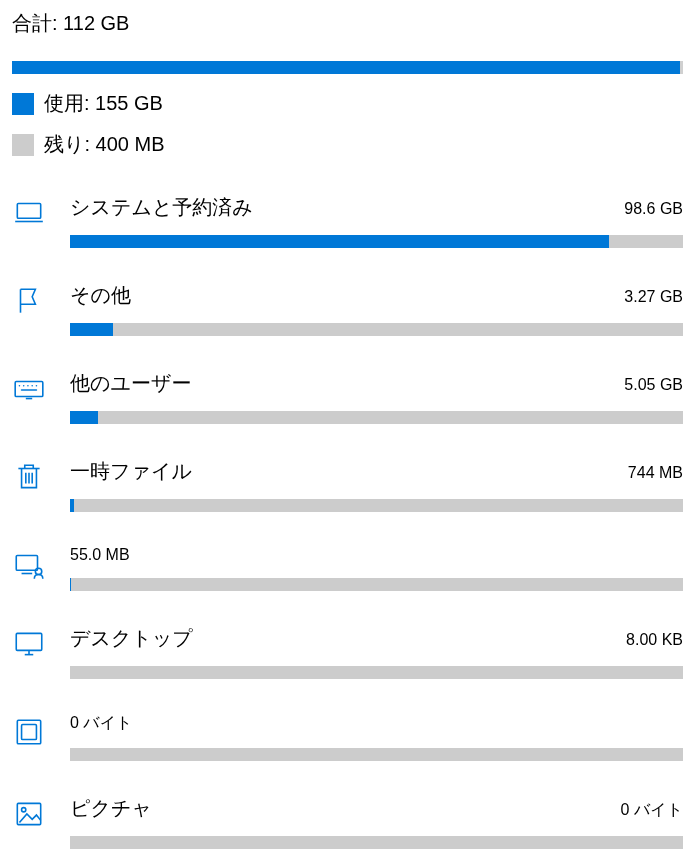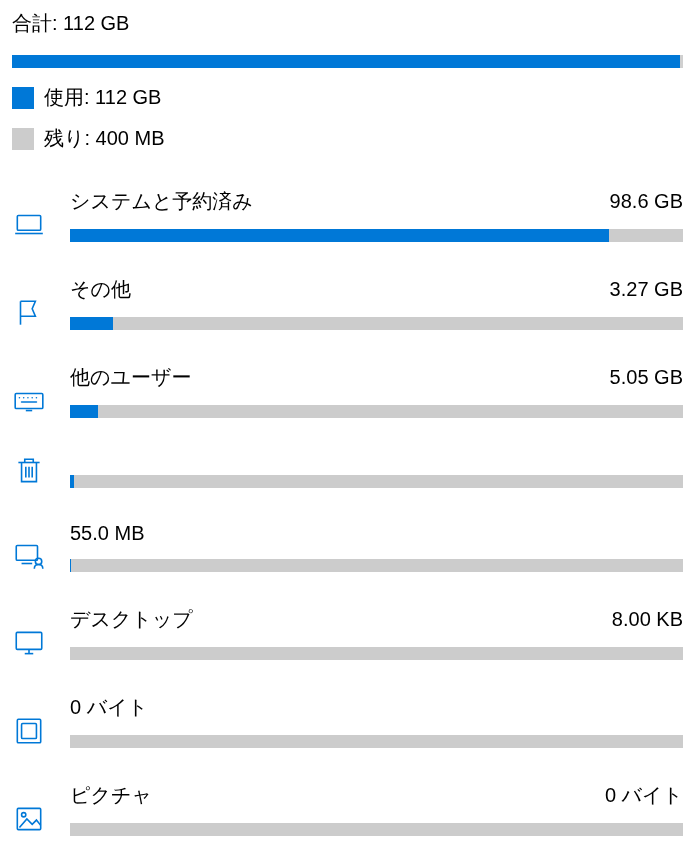--- a/index.html
+++ b/index.html
@@ -5,21 +5,21 @@
     * { box-sizing: border-box; margin: 0; padding: 0; }
     body {
       font-family: "Yu Gothic UI", "Meiryo", "Segoe UI", sans-serif;
       font-size: 20px;
       color: #000;
       background: #fff;
       padding: 10px 12px;
       width: 695px;
     }
     .summary-total {
-      margin-bottom: 18px;
+      margin-bottom: 24px;
       font-size: 20px;
     }
     .summary-bar {
       width: 100%;
       height: 13px;
       background: #d0d0d0;
       margin-bottom: 16px;
     }
     .summary-bar-fill {
       height: 100%;
@@ -37,21 +37,21 @@
       height: 22px;
       flex-shrink: 0;
     }
     .legend-used { background: #0078d7; }
     .legend-free { background: #cccccc; }
     .categories {
       margin-top: 36px;
     }
     .cat-row {
       display: flex;
-      align-items: flex-end;
+      align-items: flex-start;
       gap: 24px;
       margin-bottom: 34px;
       cursor: pointer;
     }
     .cat-icon {
       width: 34px;
       height: 34px;
       flex-shrink: 0;
       display: flex;
       align-items: center;
@@ -68,21 +68,21 @@
     .cat-content {
       flex: 1;
     }
     .cat-header {
       display: flex;
       justify-content: space-between;
       align-items: baseline;
       margin-bottom: 14px;
     }
     .cat-label { font-size: 20px; }
-    .cat-size { font-size: 20px; }
+    .cat-size { font-size: 16px; }
     .cat-bar {
       width: 100%;
       height: 13px;
       background: #cccccc;
     }
     .cat-bar-fill {
       height: 100%;
       background: #0078d7;
     }
   </style>
@@ -90,21 +90,21 @@
 <body>
 
 <div class="summary-total">合計: 112 GB</div>
 
 <div class="summary-bar">
   <div class="summary-bar-fill" style="width:99.5%"></div>
 </div>
 
 <div class="legend-row">
   <div class="legend-sq legend-used"></div>
-  <div>使用: 112 GB</div>
+  <div>使用: 155 GB</div>
 </div>
 <div class="legend-row">
   <div class="legend-sq legend-free"></div>
   <div>残り: 400 MB</div>
 </div>
 
 <div class="categories" id="categories">
     <div class="cat-row">
       <div class="cat-icon">
         <svg viewBox="0 0 32 32">
@@ -153,20 +153,24 @@
         </div>
       </div>
     </div>
     <div class="cat-row">
       <div class="cat-icon">
         <svg viewBox="0 0 32 32">
           <use href="#trash-icon"></use>
         </svg>
       </div>
       <div class="cat-content">
+        <div class="cat-header">
+          <div class="cat-label">一時ファイル</div>
+          <div class="cat-size">744 MB</div>
+        </div>
         <div class="cat-bar">
           <div class="cat-bar-fill" style="width: 0.7%;"></div>
         </div>
       </div>
     </div>
     <div class="cat-row">
       <div class="cat-icon">
         <svg viewBox="0 0 32 32">
           <use href="#users-icon"></use>
         </svg>

